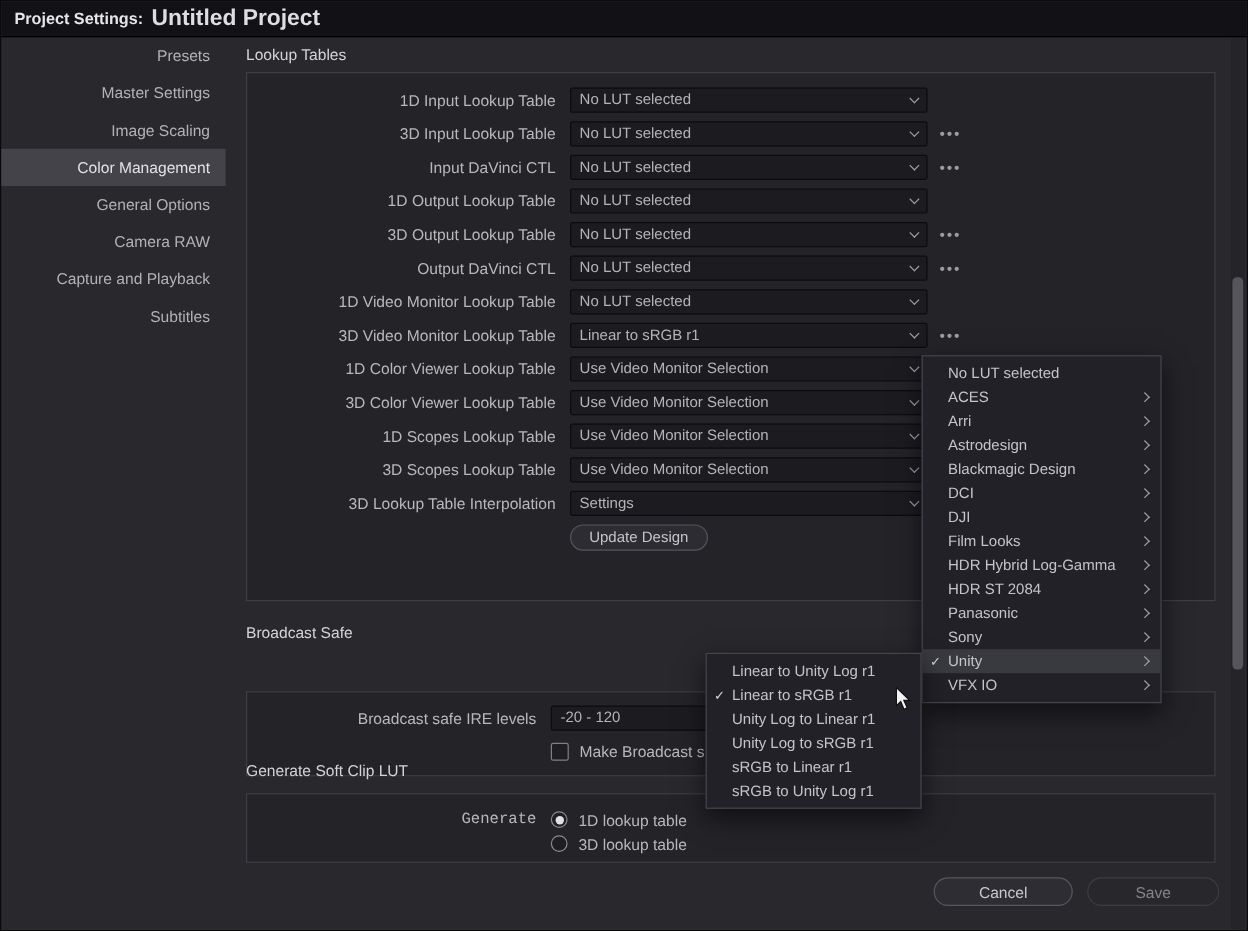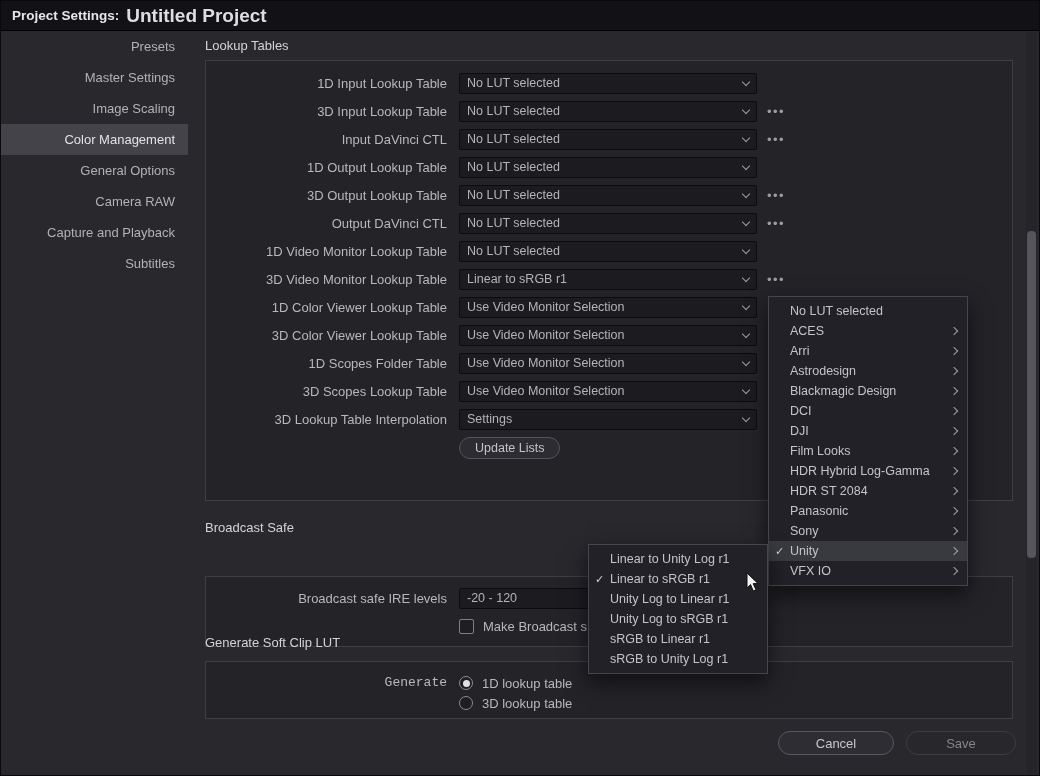--- a/index.html
+++ b/index.html
@@ -14,21 +14,21 @@
   
   .sidebar{position:absolute;top:30px;left:0;width:187px;}
   .side-item{height:31px;display:flex;align-items:center;justify-content:flex-end;padding-right:13px;
              color:#b2b2b6;font-size:13px;cursor:pointer;white-space:nowrap;}
   .side-item.selected{background:var(--selected-bg,#434349);color:#e2e2e6;}
   
   .section-heading{position:absolute;left:204px;height:16px;line-height:16px;color:#d4d4d8;font-size:13px;}
   .h-lut{top:37px;} .h-bs{top:519px;} .h-gen{top:634px;}
   .panel{position:absolute;left:204px;width:808px;background:var(--panel,#232328);
          border:1px solid var(--panel-border,#3e3e44);}
-  .lut-panel{top:59px;height:441px;padding-top:8px;}
+  .lut-panel{top:59px;height:441px;padding-top:8px;padding-left:16px;}
   .bs-panel{top:575px;height:71px;padding-top:7px;}
   .gen-panel{top:660px;height:58px;padding-top:11px;}
   .form-row{height:28px;display:flex;align-items:center;}
   .row-label{width:241px;text-align:right;color:#b8b8bc;font-size:13px;flex:none;white-space:nowrap;}
   .dropdown{margin-left:12px;width:298px;height:21px;background:var(--control,#1b1b20);
             border:1px solid #0c0c0f;border-radius:2px;display:flex;align-items:center;
             padding:0 7px;cursor:pointer;flex:none;}
   .dd-value{flex:1;color:#b4b4b8;font-size:12.5px;white-space:nowrap;overflow:hidden;}
   .chev{flex:none;width:6px;height:6px;border-right:1.5px solid #9da0a3;border-bottom:1.5px solid #9da0a3;}
   .chev.down{transform:rotate(45deg);margin-top:-2px;}
@@ -209,21 +209,21 @@
       <div class="form-row">
         <div class="row-label">3D Color Viewer Lookup Table</div>
         <div class="dropdown">
           <span class="dd-value">Use Video Monitor Selection</span>
           <span class="chev down"></span>
         </div>
         <div class="more-dots">•••</div>
       </div>
 
       <div class="form-row">
-        <div class="row-label">1D Scopes Folder Table</div>
+        <div class="row-label">1D Scopes Lookup Table</div>
         <div class="dropdown">
           <span class="dd-value">Use Video Monitor Selection</span>
           <span class="chev down"></span>
         </div>
         <div class="more-dots">•••</div>
       </div>
 
       <div class="form-row">
         <div class="row-label">3D Scopes Lookup Table</div>
         <div class="dropdown">
@@ -236,21 +236,21 @@
       <div class="form-row">
         <div class="row-label">3D Lookup Table Interpolation</div>
         <div class="dropdown">
           <span class="dd-value">Settings</span>
           <span class="chev down"></span>
         </div>
         <div class="more-dots">•••</div>
       </div>
 
     <div class="form-row btn-row">
-      <button class="pill-btn">Update Lists</button>
+      <button class="pill-btn">Update Design</button>
     </div>
   </div>
 
   <div class="section-heading h-bs">Broadcast Safe</div>
 
   <div class="panel bs-panel">
     <div class="form-row">
       <div class="row-label">Broadcast safe IRE levels</div>
       <div class="dropdown">
         <span class="dd-value">-20 - 120</span>

